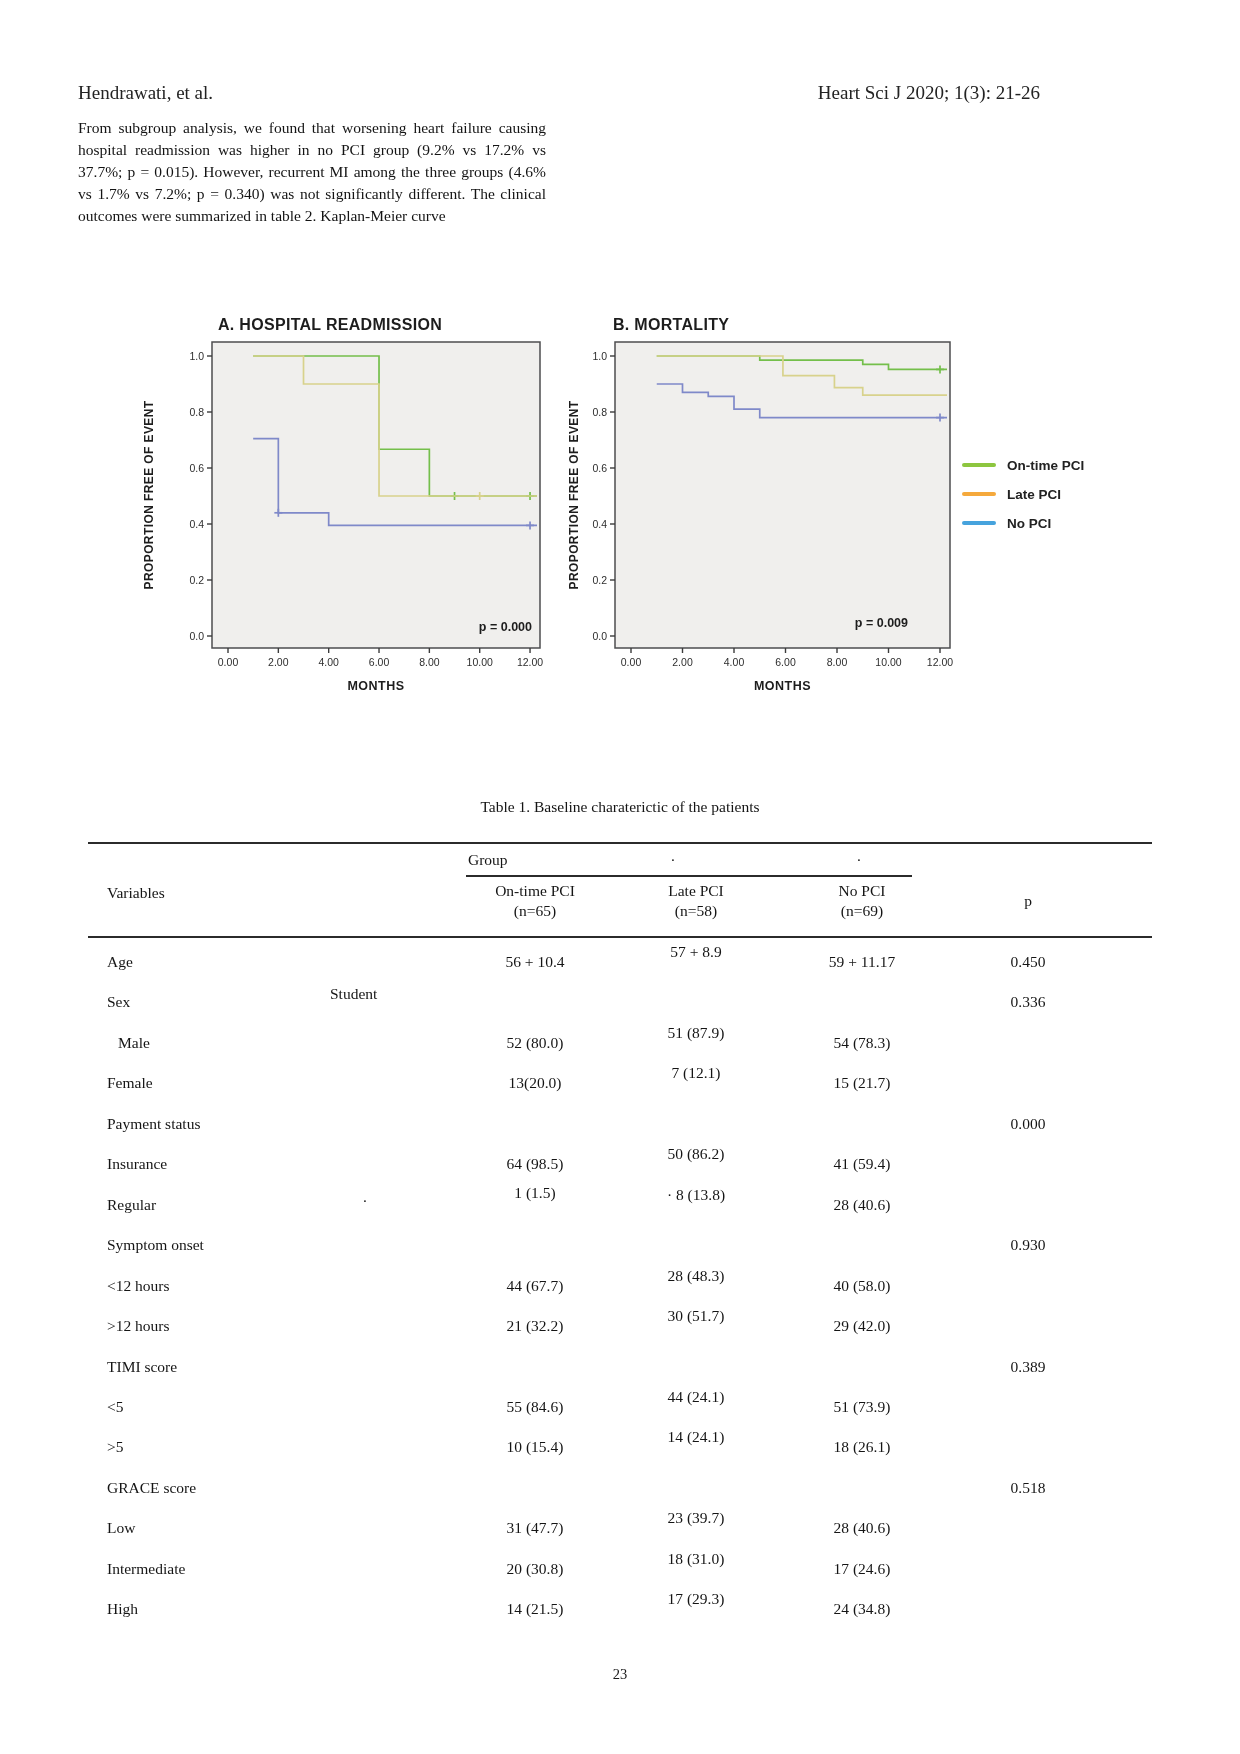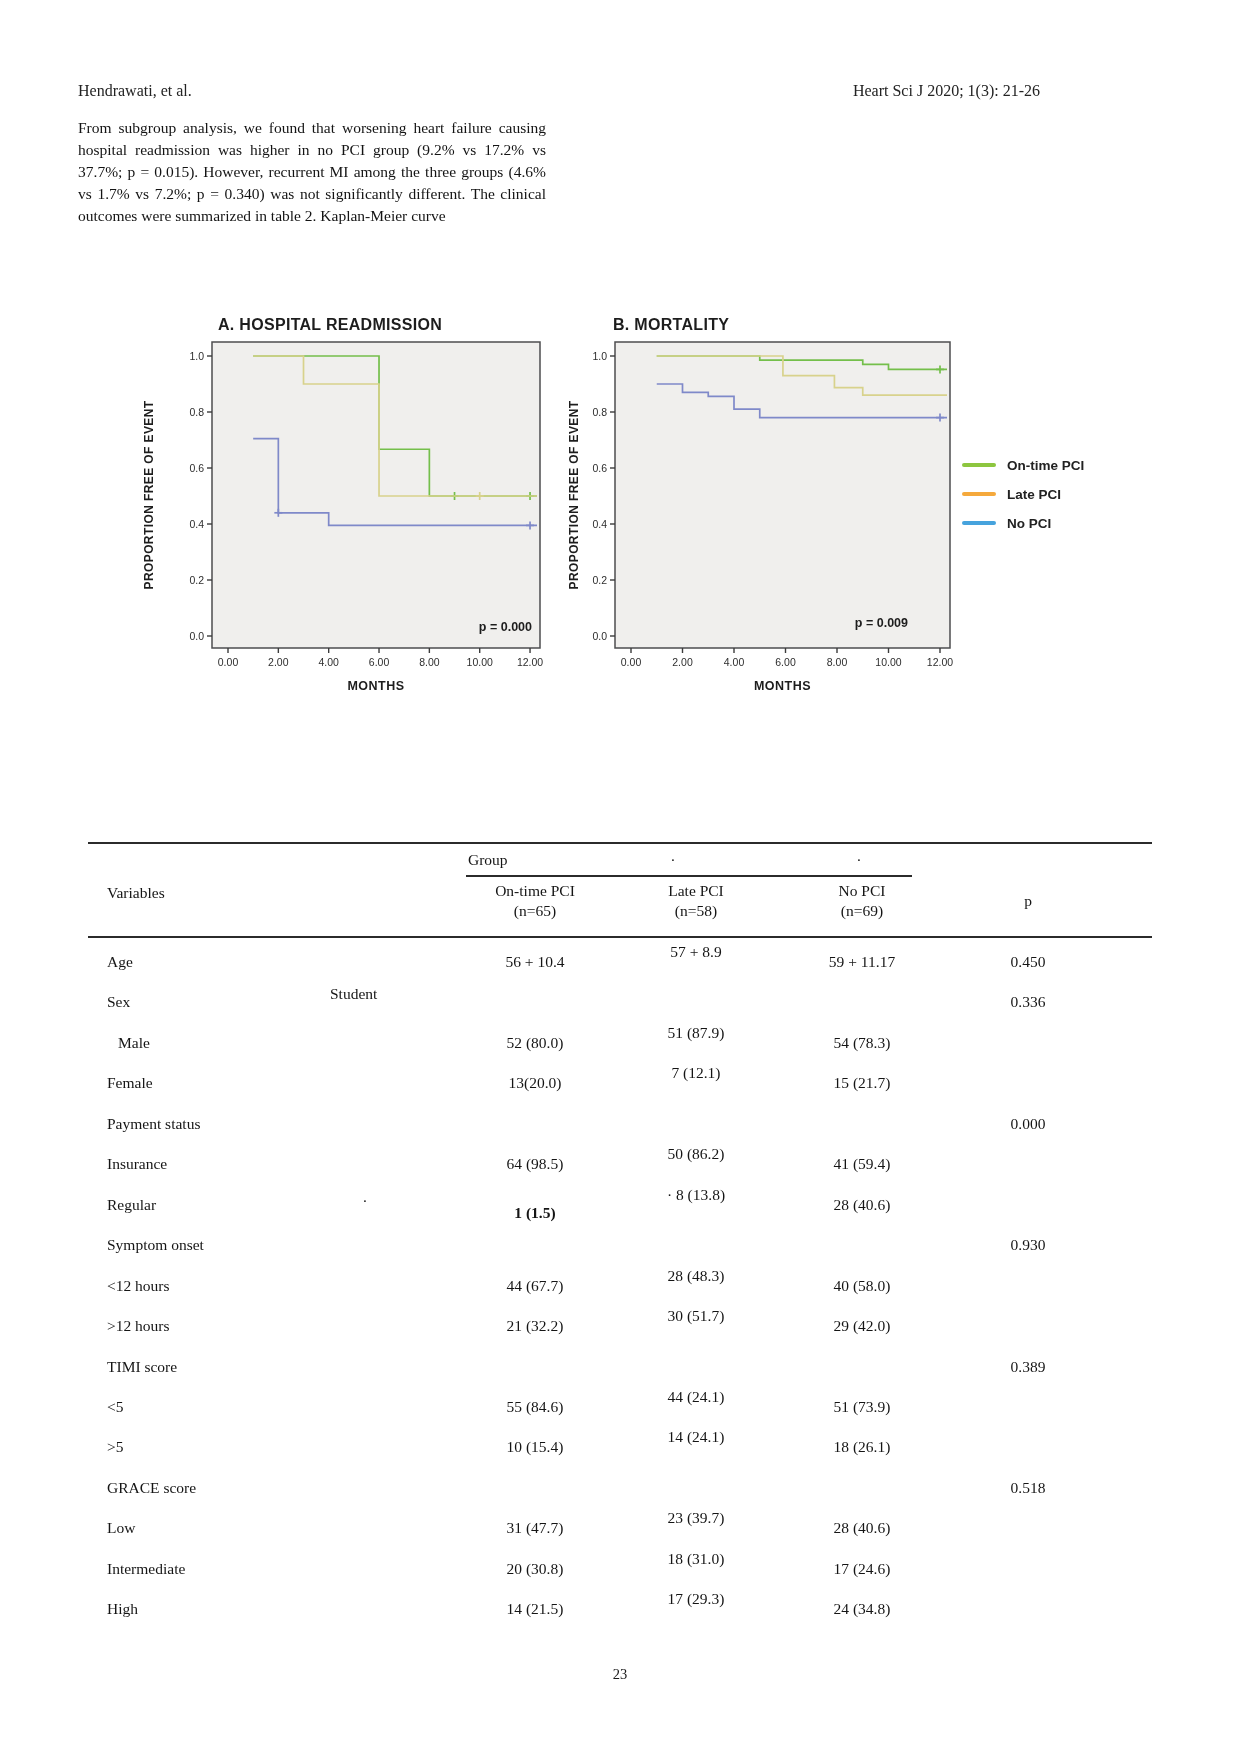--- a/index.html
+++ b/index.html
@@ -1,19 +1,19 @@
 <!DOCTYPE html>
 <html><head>
 <meta charset="utf-8">
 <style>
   html,body{margin:0;padding:0;background:#888;}
   .page{position:relative;width:1240px;height:1754px;background:#ffffff;margin:0 auto;
         font-family:"Liberation Serif","DejaVu Serif",serif;color:#1c1c1c;overflow:hidden;}
   .abs{position:absolute;}
-  .hdr{font-size:16px;color:#232323;}
+  .hdr{font-size:19px;color:#232323;}
   .bodycol{font-size:15.5px;line-height:1.42;text-align:justify;color:#141414;}
   .caption{width:100%;text-align:center;font-size:15.5px;color:#141414;}
   .tbl-title{width:100%;text-align:center;font-size:15.5px;color:#141414;}
   .chart-svg{position:absolute;overflow:visible;}
   .cs-title{font:bold 16px "Liberation Sans",sans-serif;fill:#1d1d1d;letter-spacing:.3px;}
   .cs-ylab{font:bold 12px "Liberation Sans",sans-serif;fill:#1d1d1d;letter-spacing:.4px;}
   .cs-tick{font:10.5px "Liberation Sans",sans-serif;fill:#2e2e2e;}
   .cs-months{font:bold 12.5px "Liberation Sans",sans-serif;fill:#1d1d1d;letter-spacing:.5px;}
   .cs-p{font:bold 12.5px "Liberation Sans",sans-serif;fill:#1d1d1d;}
   .legend{position:absolute;left:962px;top:455px;}
@@ -132,20 +132,21 @@
         <span class="legend-swatch" style="background: rgb(245, 169, 60);"></span>
         <span class="legend-label">Late PCI</span>
       </div>
       <div class="legend-row">
         <span class="legend-swatch" style="background: rgb(70, 163, 221);"></span>
         <span class="legend-label">No PCI</span>
       </div>
     </div>
 
 
+  <div class="abs tbl-title" style="left:0;top:798px;">Table 1. Baseline charaterictic of the patients</div>
 
   <div class="tbl" id="table">
       <div class="rule" style="left: 0px; top: 0px; width: 1064px;"></div>
       <div class="tbl-cell" style="left: 380px; top: 9px;">Group</div>
       <div class="tbl-cell" style="left: 583px; top: 5px;">.</div>
       <div class="tbl-cell" style="left: 769px; top: 5px;">.</div>
       <div class="rule" style="left: 378px; top: 33px; width: 446px;"></div>
       <div class="tbl-cell" style="left: 19px; top: 42px;">Variables</div>
       <div class="tbl-cell tbl-center" style="left: 357px; top: 40px; width: 180px;">On-time PCI</div>
       <div class="tbl-cell tbl-center" style="left: 357px; top: 60px; width: 180px;">(n=65)</div>
@@ -171,21 +172,21 @@
       <div class="tbl-cell tbl-center" style="left: 357px; top: 232.35px; width: 180px;">13(20.0)</div>
       <div class="tbl-cell tbl-center" style="left: 518px; top: 222.35px; width: 180px;">7 (12.1)</div>
       <div class="tbl-cell tbl-center" style="left: 684px; top: 232.35px; width: 180px;">15 (21.7)</div>
       <div class="tbl-cell" style="left: 19px; top: 272.8px;">Payment status</div>
       <div class="tbl-cell tbl-center" style="left: 895px; top: 272.8px; width: 90px;">0.000</div>
       <div class="tbl-cell" style="left: 19px; top: 313.25px;">Insurance</div>
       <div class="tbl-cell tbl-center" style="left: 357px; top: 313.25px; width: 180px;">64 (98.5)</div>
       <div class="tbl-cell tbl-center" style="left: 518px; top: 303.25px; width: 180px;">50 (86.2)</div>
       <div class="tbl-cell tbl-center" style="left: 684px; top: 313.25px; width: 180px;">41 (59.4)</div>
       <div class="tbl-cell" style="left: 19px; top: 353.7px;">Regular</div>
-      <div class="tbl-cell tbl-center" style="left: 357px; top: 362px; width: 180px; font-weight: bold;">1 (1.5)</div>
+      <div class="tbl-cell tbl-center" style="left: 357px; top: 342px; width: 180px;">1 (1.5)</div>
       <div class="tbl-cell tbl-center" style="left: 518px; top: 343.7px; width: 180px;">· 8 (13.8)</div>
       <div class="tbl-cell tbl-center" style="left: 684px; top: 353.7px; width: 180px;">28 (40.6)</div>
       <div class="tbl-cell" style="left: 275px; top: 345.7px;">.</div>
       <div class="tbl-cell" style="left: 19px; top: 394.15px;">Symptom onset</div>
       <div class="tbl-cell tbl-center" style="left: 895px; top: 394.15px; width: 90px;">0.930</div>
       <div class="tbl-cell" style="left: 19px; top: 434.6px;">&lt;12 hours</div>
       <div class="tbl-cell tbl-center" style="left: 357px; top: 434.6px; width: 180px;">44 (67.7)</div>
       <div class="tbl-cell tbl-center" style="left: 518px; top: 424.6px; width: 180px;">28 (48.3)</div>
       <div class="tbl-cell tbl-center" style="left: 684px; top: 434.6px; width: 180px;">40 (58.0)</div>
       <div class="tbl-cell" style="left: 19px; top: 475.05px;">&gt;12 hours</div>

